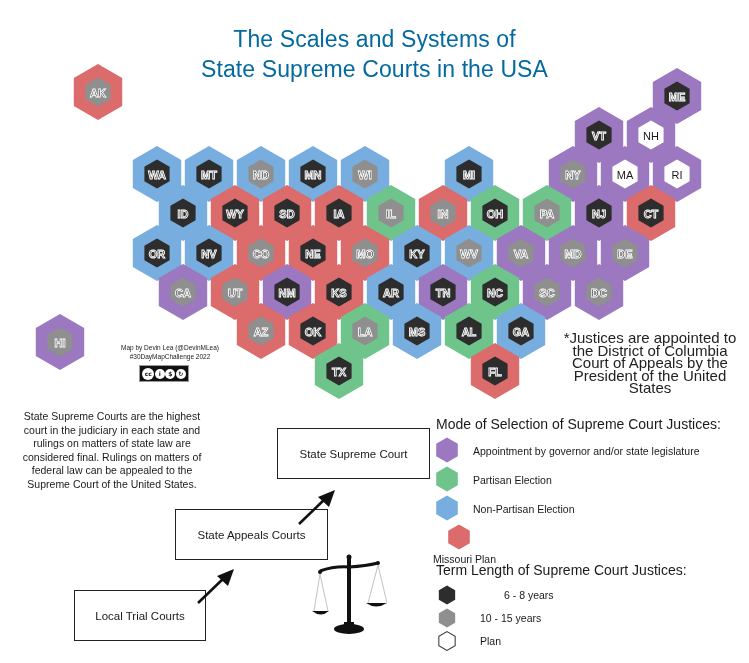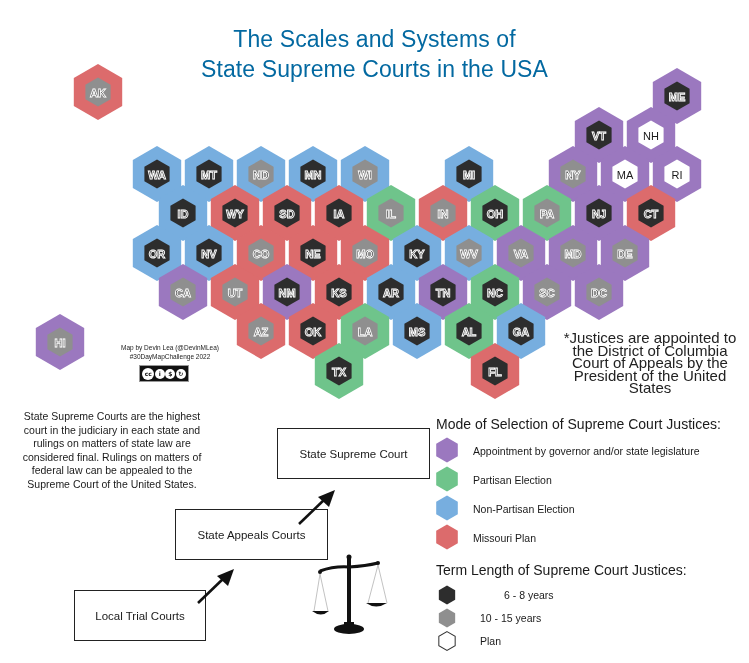--- a/index.html
+++ b/index.html
@@ -345,21 +345,21 @@
           <polygon points="14.0,1.5 24.8,7.8 24.8,20.3 14.0,26.5 3.2,20.3 3.2,7.7" fill="#6fc48b"></polygon>
         </svg></span>
       <span>Partisan Election</span>
     </div>
     <div class="legend-item" style="left: 433px; top: 494px;">
       <span><svg width="28" height="28" viewBox="0 0 28 28">
           <polygon points="14.0,1.5 24.8,7.8 24.8,20.3 14.0,26.5 3.2,20.3 3.2,7.7" fill="#77aedf"></polygon>
         </svg></span>
       <span>Non-Partisan Election</span>
     </div>
-    <div class="legend-item" style="left: 433px; top: 523px;">
+    <div class="legend-item" style="left: 433px; top: 523px; flex-direction: column;">
       <span><svg width="28" height="28" viewBox="0 0 28 28">
           <polygon points="14.0,1.5 24.8,7.8 24.8,20.3 14.0,26.5 3.2,20.3 3.2,7.7" fill="#dc6b6c"></polygon>
         </svg></span>
       <span>Missouri Plan</span>
     </div>
   </div>
 
 <div class="legend-title" style="left:436px; top:562px;">Term Length of Supreme Court Justices:</div>
 <div id="term-legend">
     <div class="legend-item" style="left: 436px; top: 584px; gap: 24px;">

